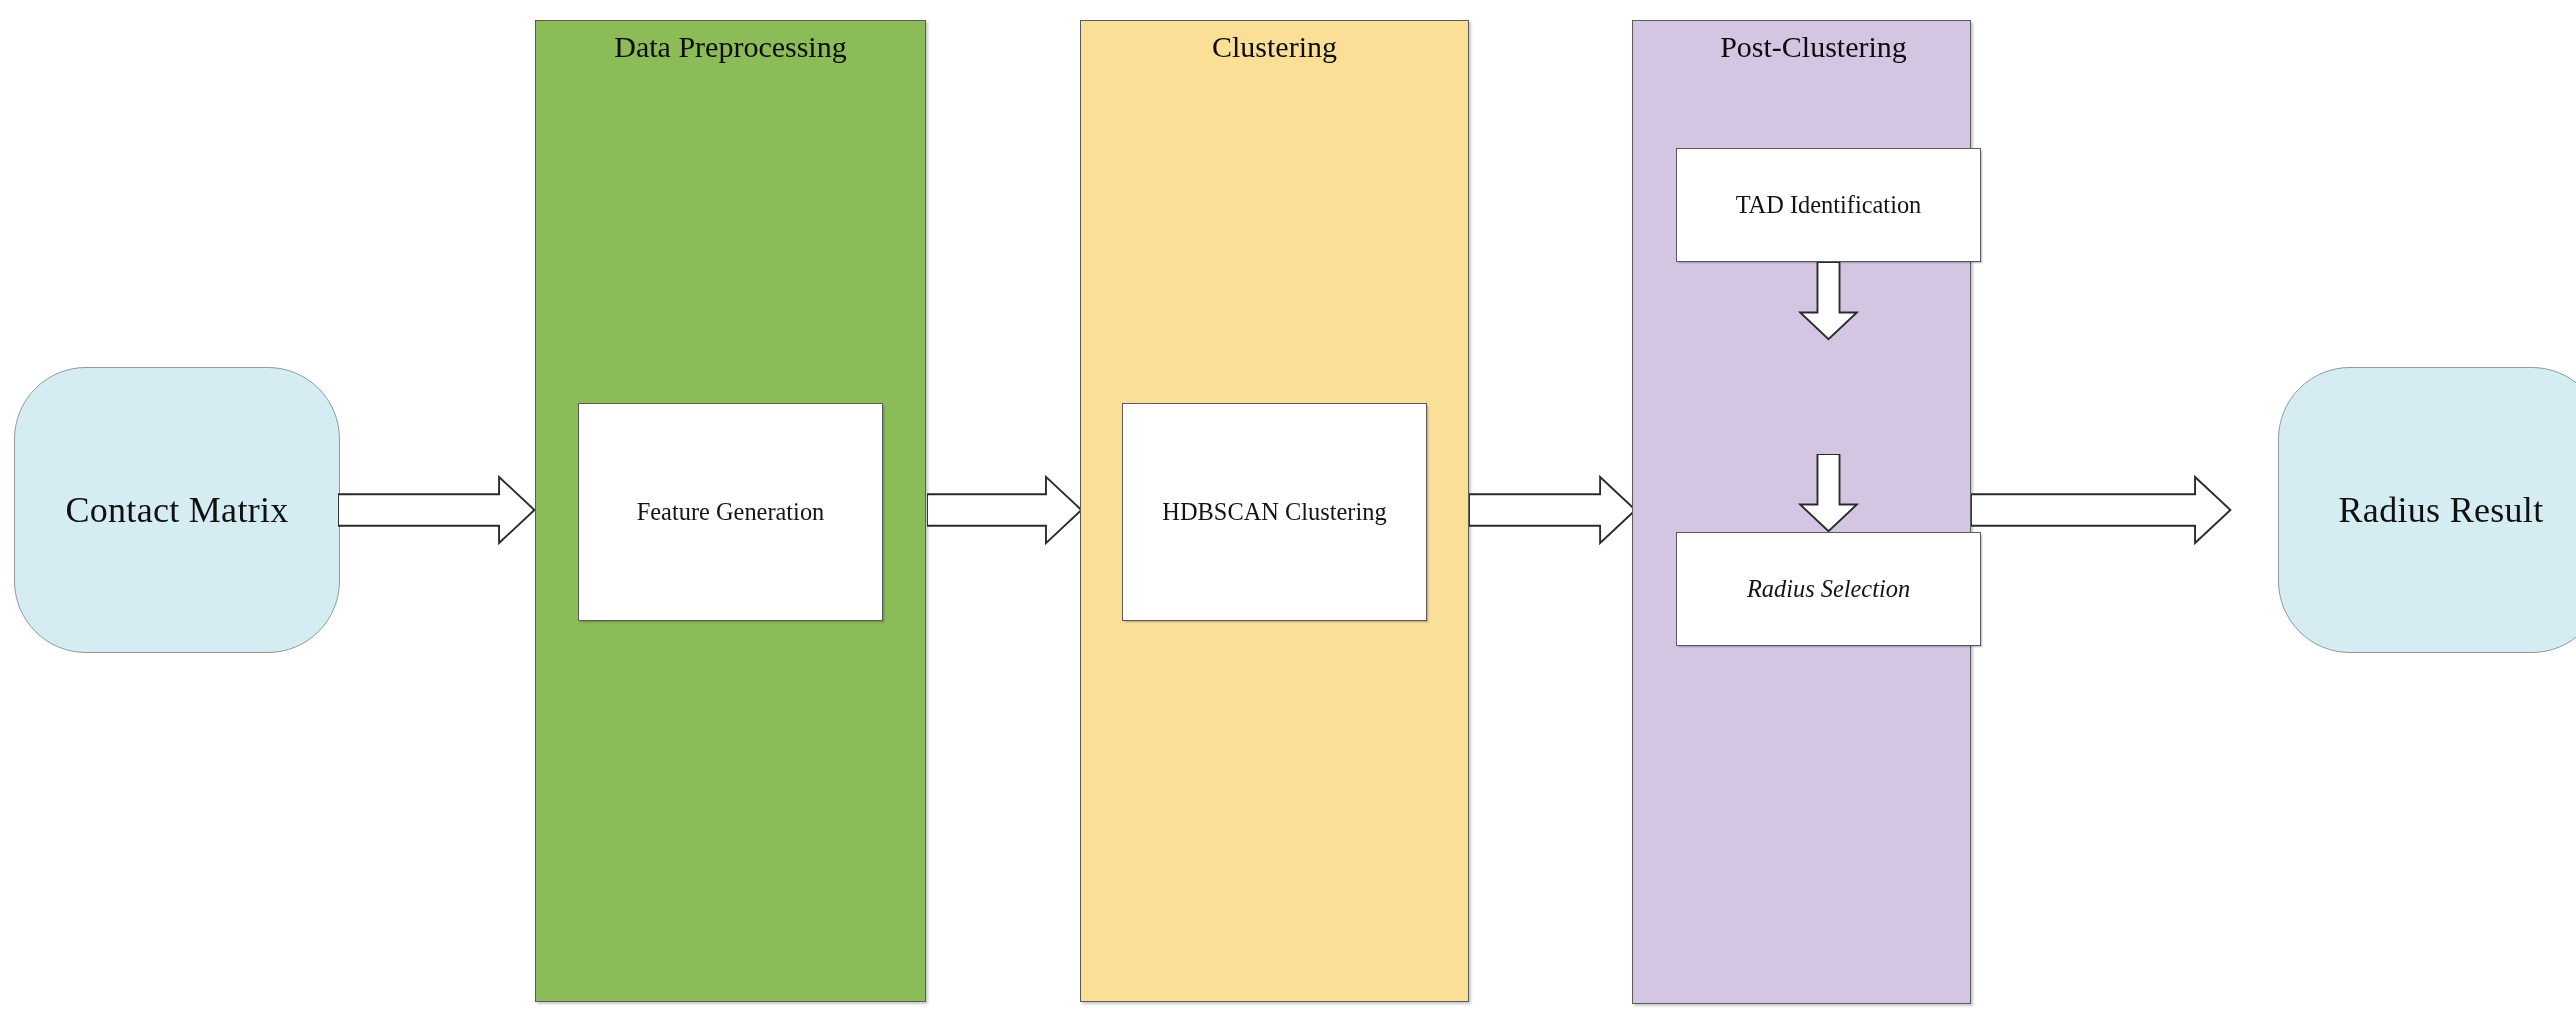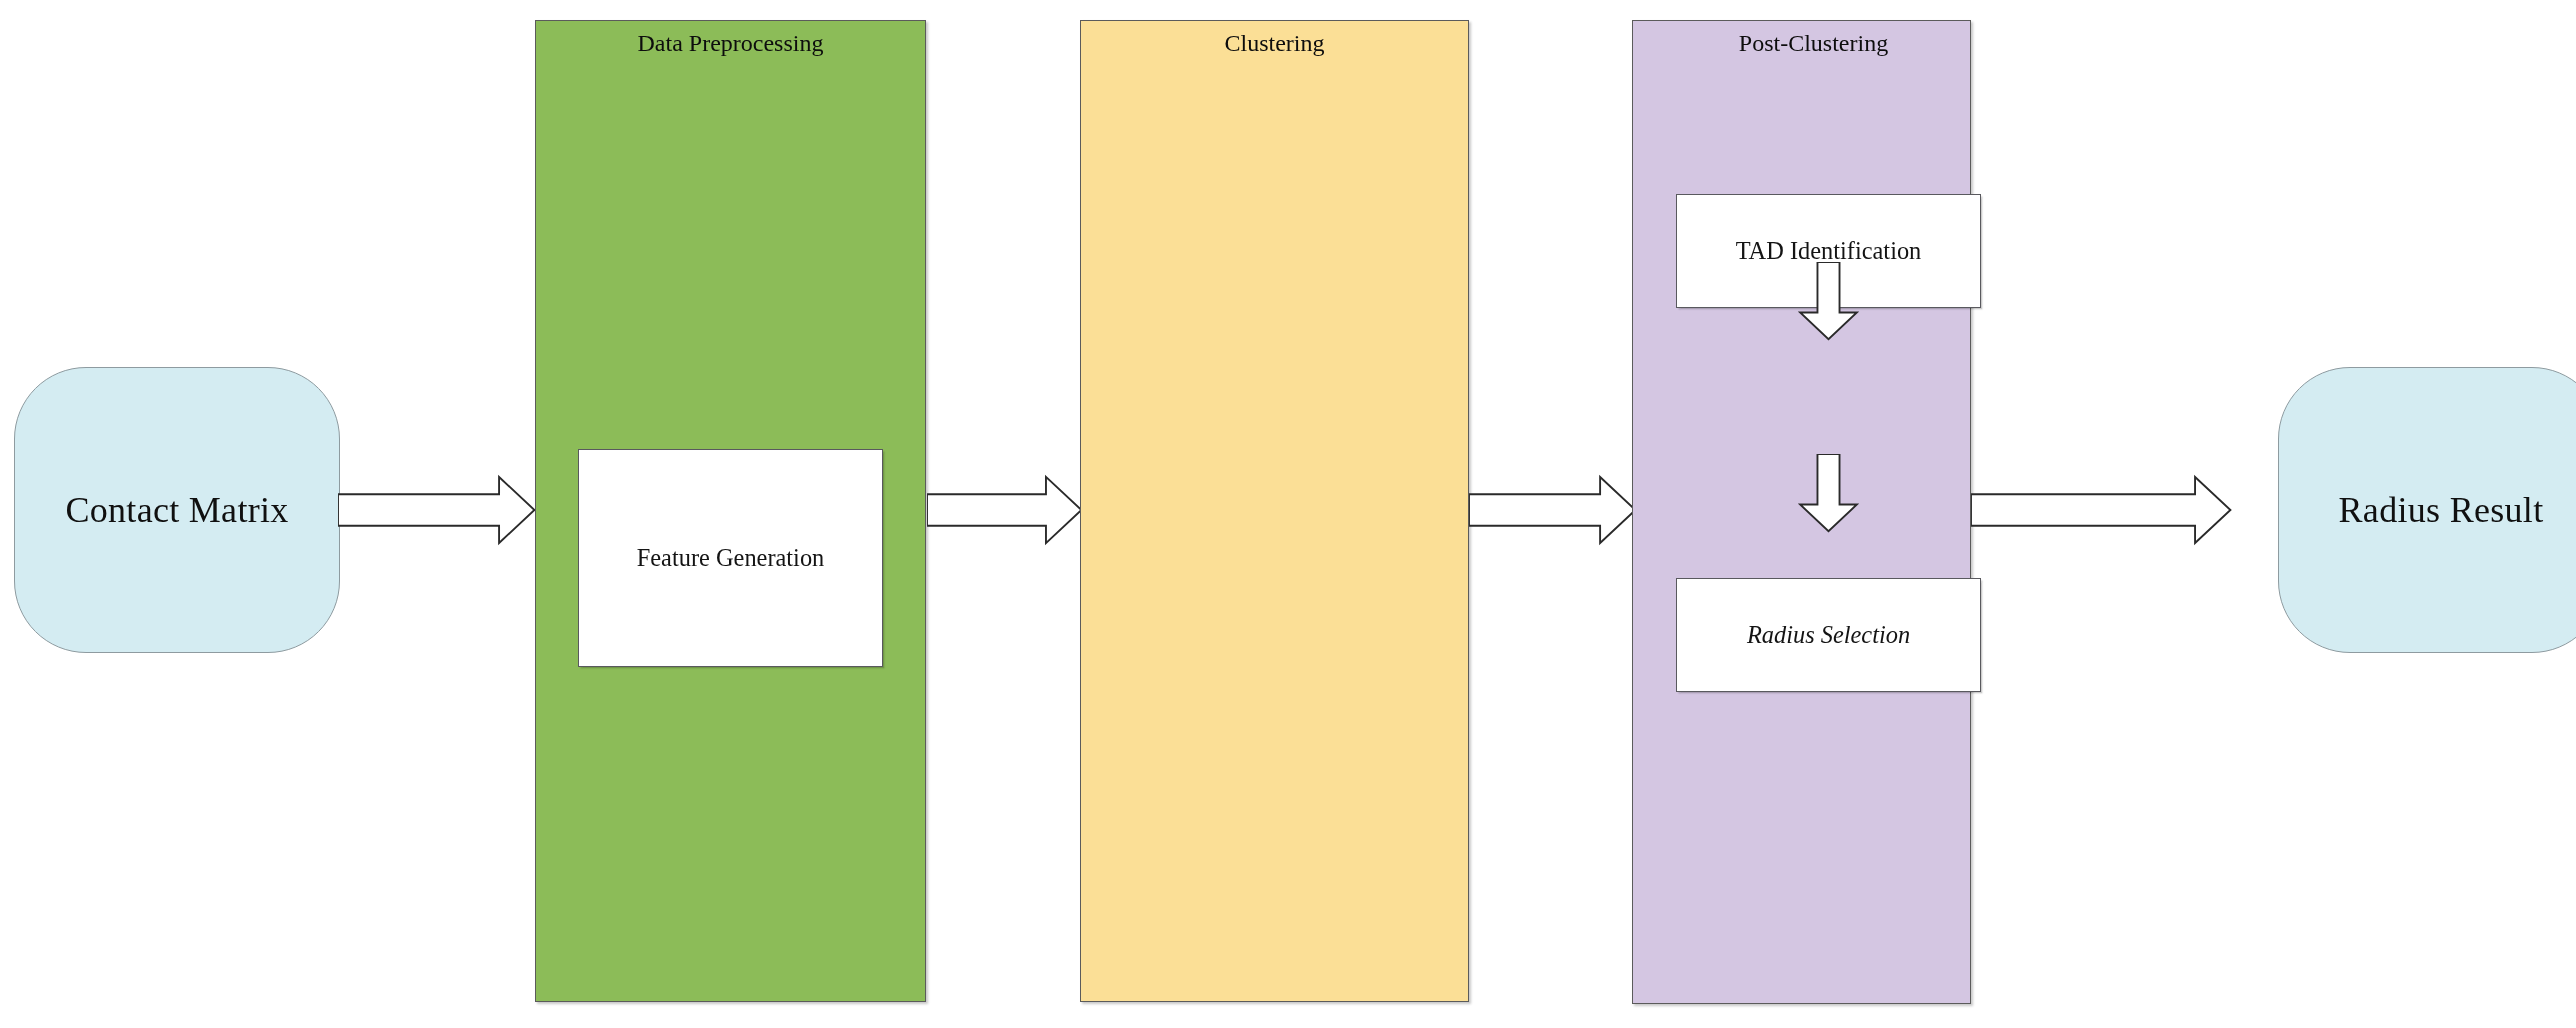--- a/index.html
+++ b/index.html
@@ -42,36 +42,35 @@
     position: absolute;
     box-sizing: border-box;
     border: 1.6px solid #5b5b5b;
     box-shadow: 2.4px 2.4px 2.4px rgba(0,0,0,0.22);
   }
   .panel-title {
     position: absolute;
     left: 0;
     right: 0;
     text-align: center;
-    font-size: 24px;
+    font-size: 30px;
     color: #0d0d0d;
     white-space: nowrap;
   }
 
   
   .procbox {
     position: absolute;
     background: #ffffff;
     border: 1.6px solid #59595e;
     box-sizing: border-box;
     display: flex;
     align-items: center;
     justify-content: center;
     box-shadow: 1.6px 1.6px 1.6px rgba(0,0,0,0.2);
-    margin-top: 46px;
   }
   .procbox .label {
     font-size: 24.4px;
     color: #141414;
     white-space: nowrap;
   }
 
   
   .arrow {
     position: absolute;
@@ -101,20 +100,23 @@
   </div>
 
   <div class="arrow" style="left:927px; top:472px; width:156px; height:76px;">
     <svg width="156" height="76" viewBox="0 0 198 96">
       <path d="M0,28 L151,28 L151,6 L196,48 L151,90 L151,68 L0,68 Z" fill="#ffffff" stroke="#2a2a2a" stroke-width="2.4" stroke-linejoin="miter"></path>
     </svg>
   </div>
 
   <div class="panel" style="left:1080px; top:19.7px; width:389px; height:982px; background:#fbdf96;">
     <div class="panel-title" style="top:9.4px;">Clustering</div>
+  </div>
+  <div class="procbox" style="left:1122px; top:403px; width:305px; height:218px;">
+    <span class="label">HDBSCAN Clustering</span>
   </div>
 
   <div class="arrow" style="left:1469px; top:472px; width:168px; height:76px;">
     <svg width="168" height="76" viewBox="0 0 214 96">
       <path d="M0,28 L167,28 L167,6 L212,48 L167,90 L167,68 L0,68 Z" fill="#ffffff" stroke="#2a2a2a" stroke-width="2.4" stroke-linejoin="miter"></path>
     </svg>
   </div>
 
   <div class="panel" style="left:1632px; top:19.7px; width:339px; height:984px; background:#d4c6e2;">
     <div class="panel-title" style="top:9.4px;margin-left:24px;">Post-Clustering</div>

